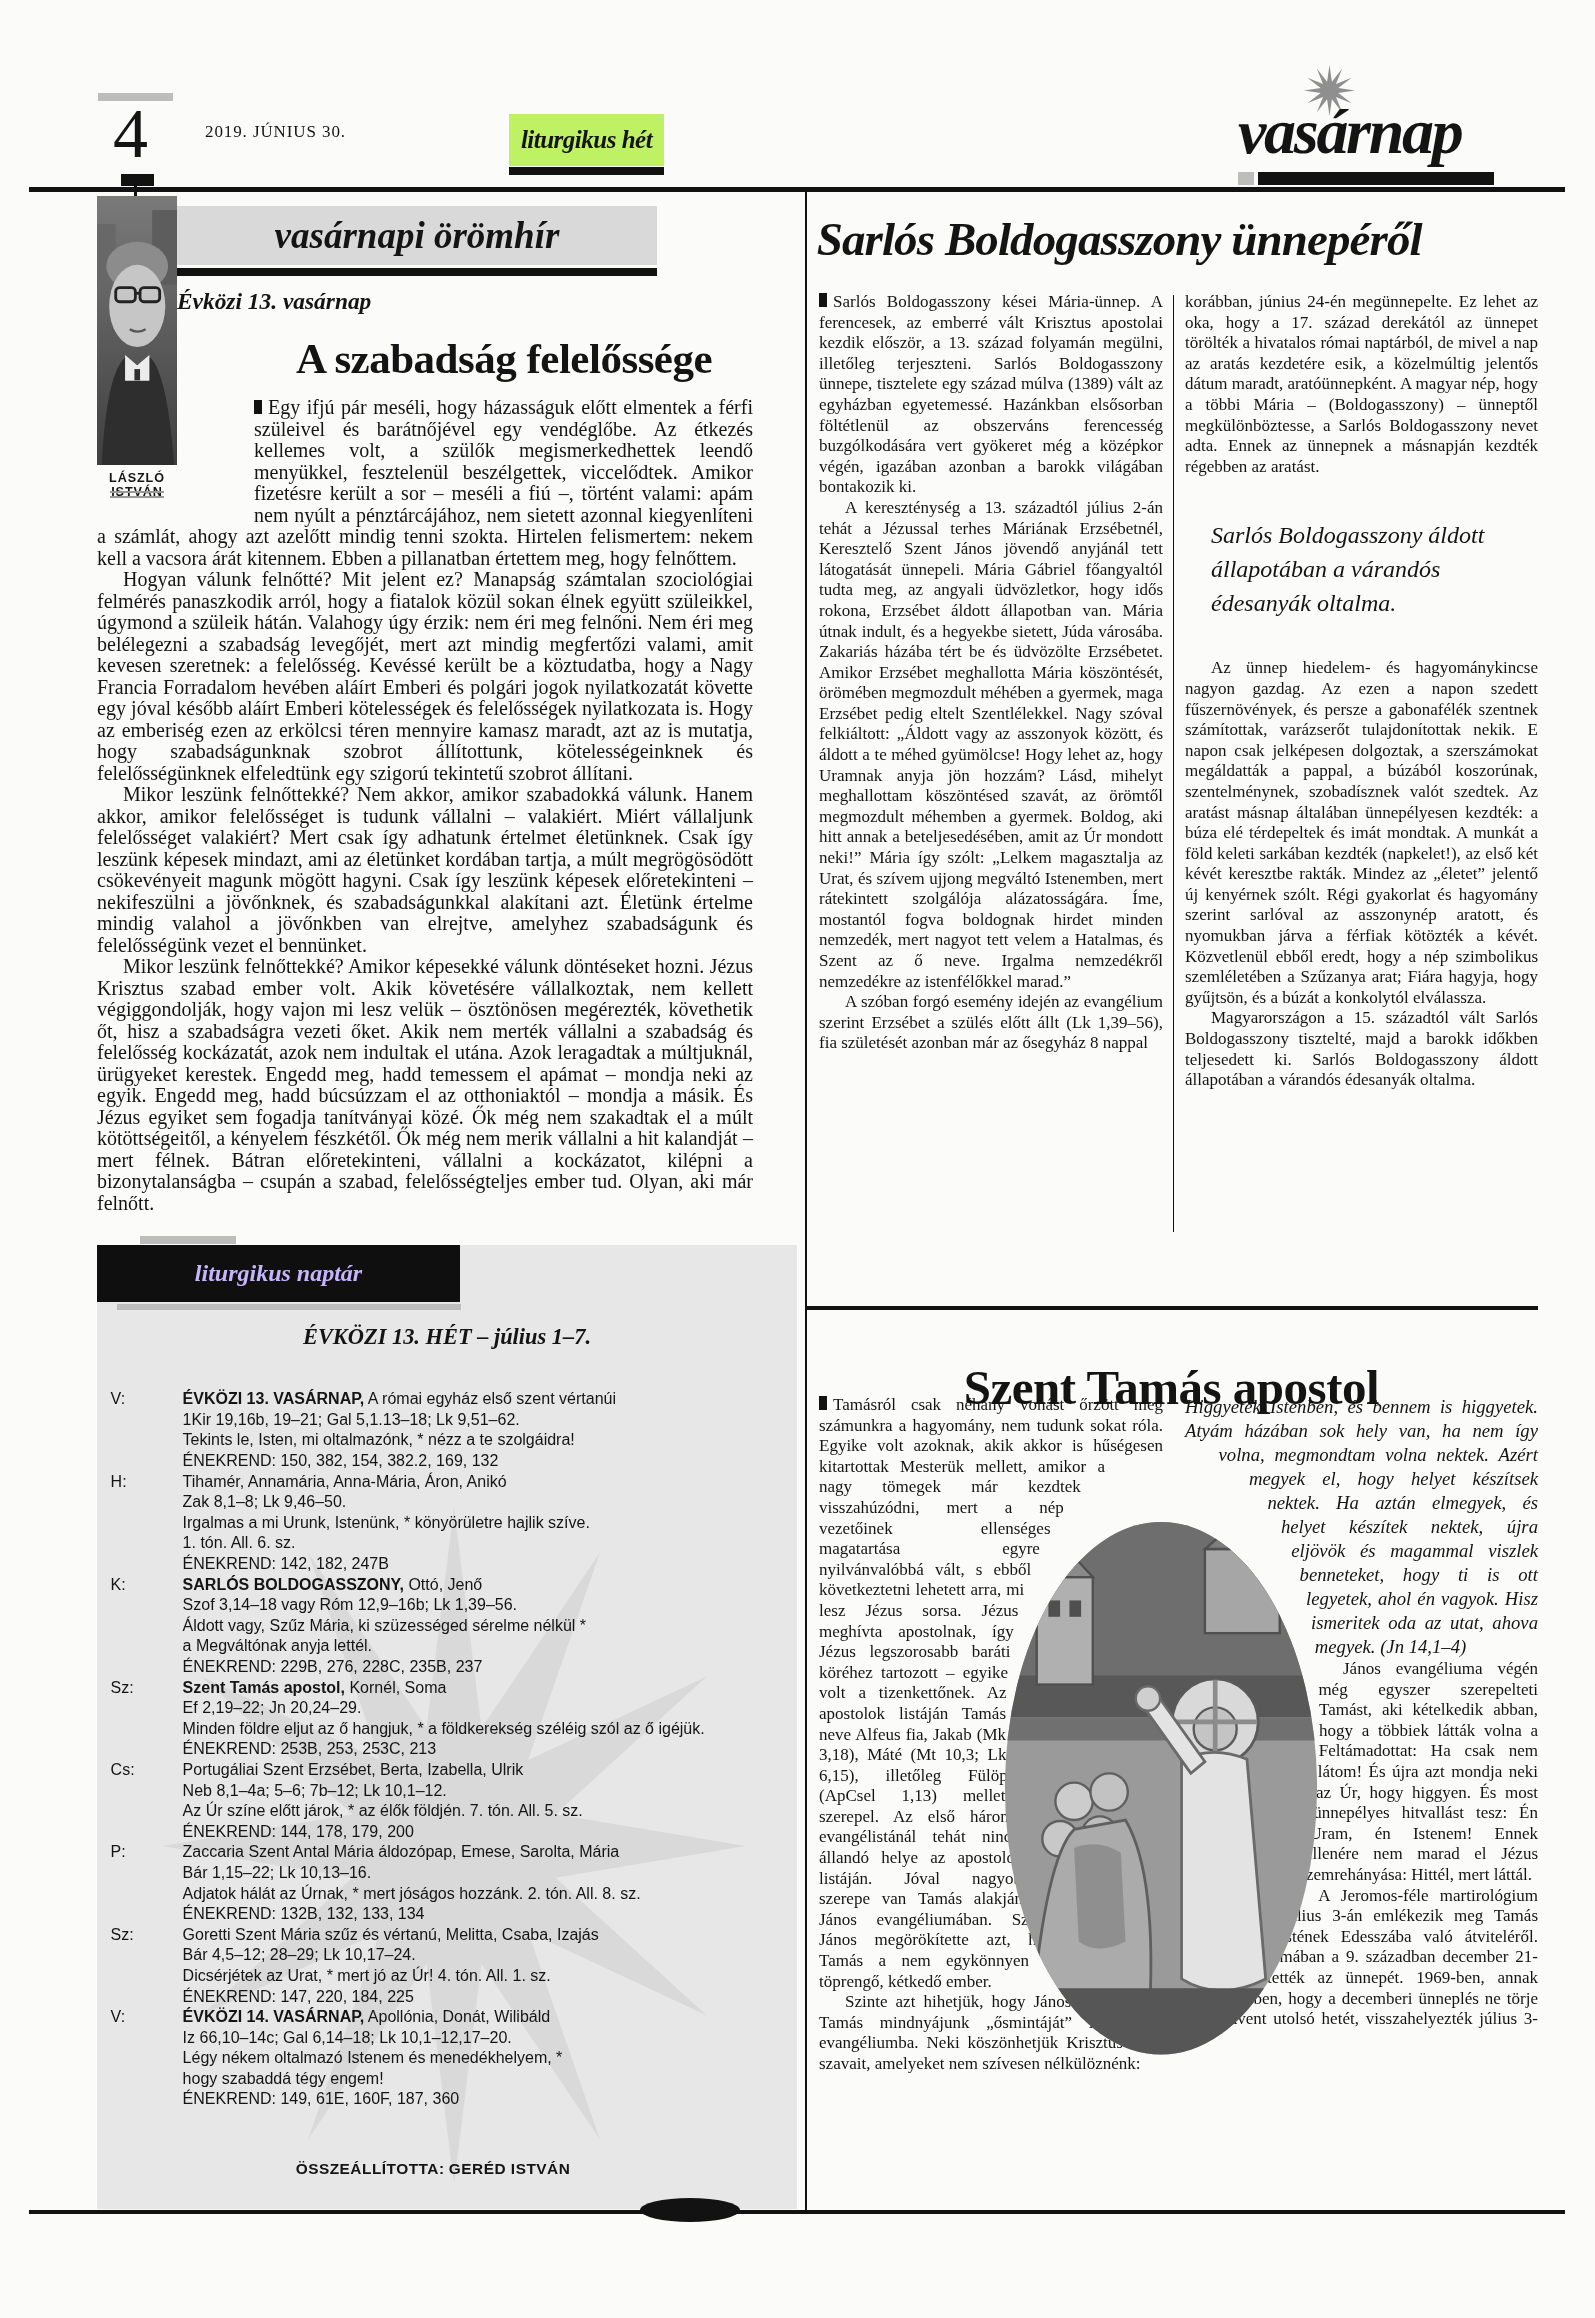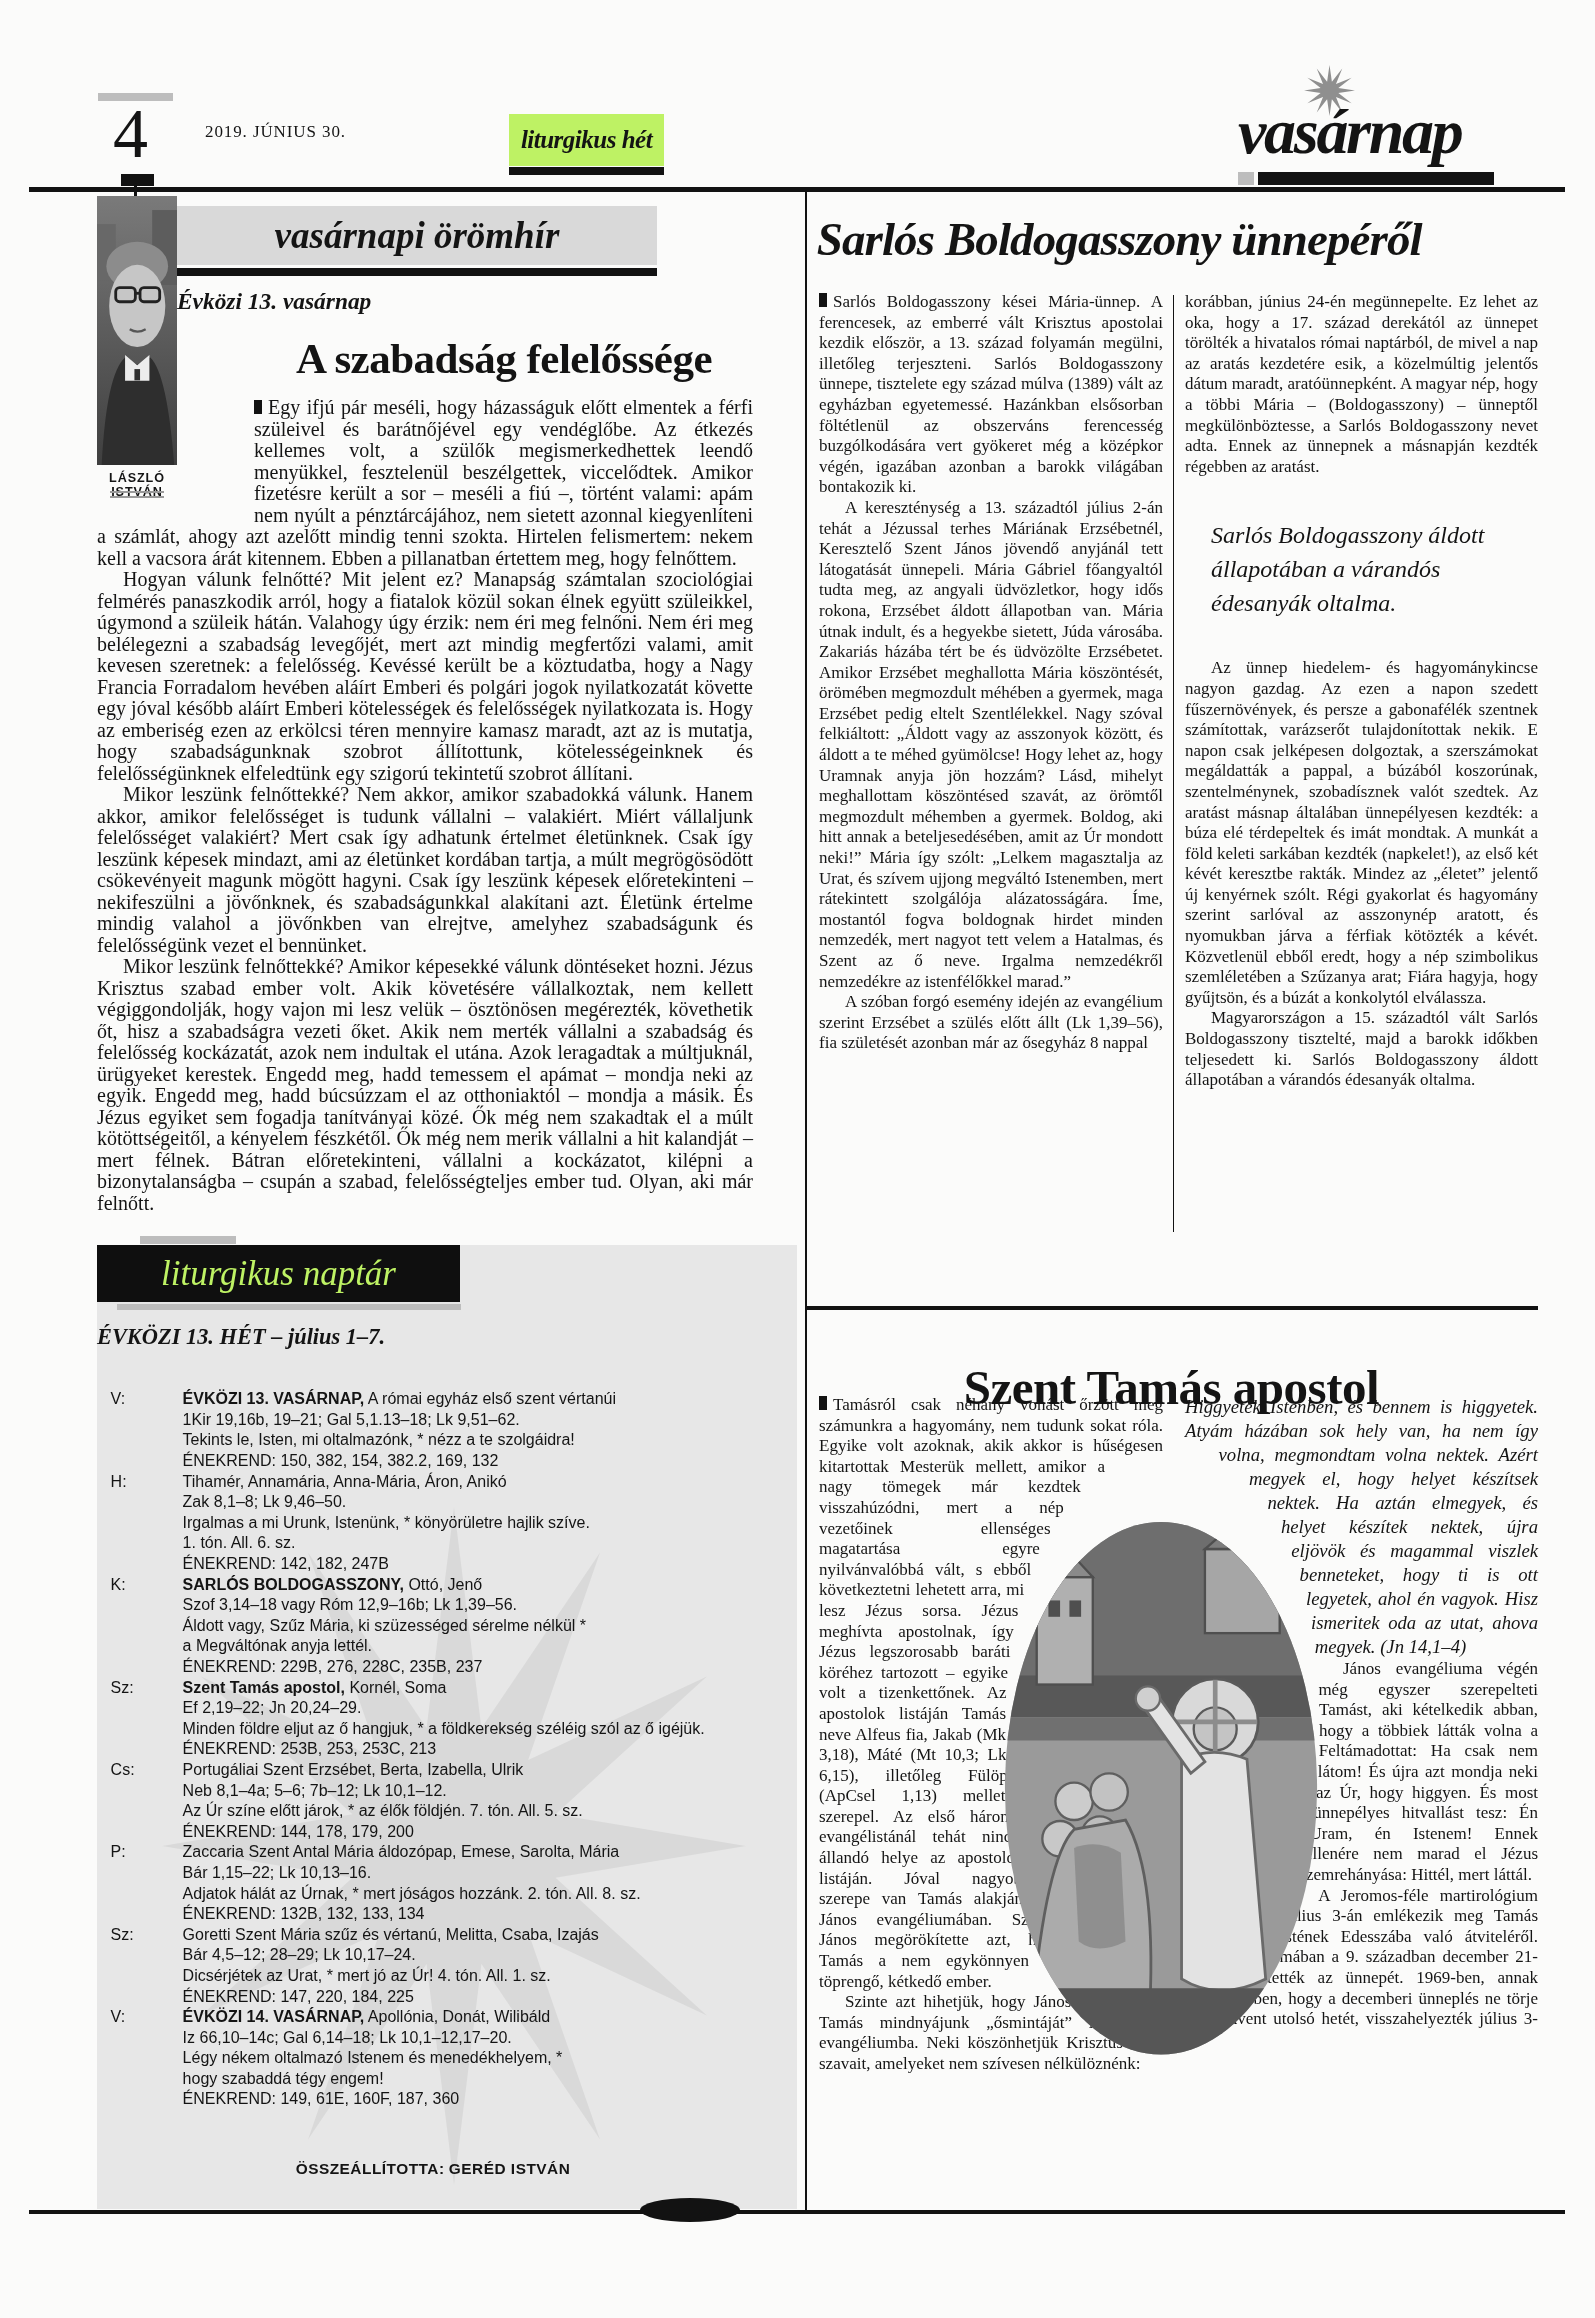--- a/index.html
+++ b/index.html
@@ -36,22 +36,22 @@
   .photo-spacer{float:left;width:157px;height:126px;}
 
   
   .headline-2{font-size:47px;font-weight:700;font-style:italic;letter-spacing:-0.9px;line-height:1;}
   .coltext{font-size:17px;line-height:20.6px;text-align:justify;hyphens:auto;}
   .pullquote{font-size:24px;line-height:34px;font-style:italic;padding:17px 0 14px 26px;text-align:left;}
 
   
   .naptar-panel{background:#e7e7e7;}
   .naptar-box{background:#0f0f0f;display:flex;align-items:center;justify-content:center;}
-  .naptar-box .t{color:#bef264;font-size:35px;font-weight:400;font-style:italic;}
-  .naptar-sub{font-size:22.4px;font-weight:700;font-style:italic;text-align:left;}
+  .naptar-box .t{color:#c4b5fd;font-size:24px;font-weight:700;font-style:italic;}
+  .naptar-sub{font-size:22.4px;font-weight:700;font-style:italic;text-align:center;}
   .cal{font-family:"Liberation Sans","DejaVu Sans",sans-serif;font-size:16px;line-height:20.6px;}
   .cal-entry{position:relative;padding-left:72px;}
   .cal-day{position:absolute;left:0;top:0;}
   .cal b{font-weight:700;}
   .naptar-footer{font-family:"Liberation Sans",sans-serif;font-size:15.4px;text-align:center;}
   .naptar-footer .lbl{font-weight:700;letter-spacing:0.5px;}
   .naptar-footer .name{font-weight:800;letter-spacing:0.5px;}
   .oval{background:#121212;border-radius:50%;}
 
   

